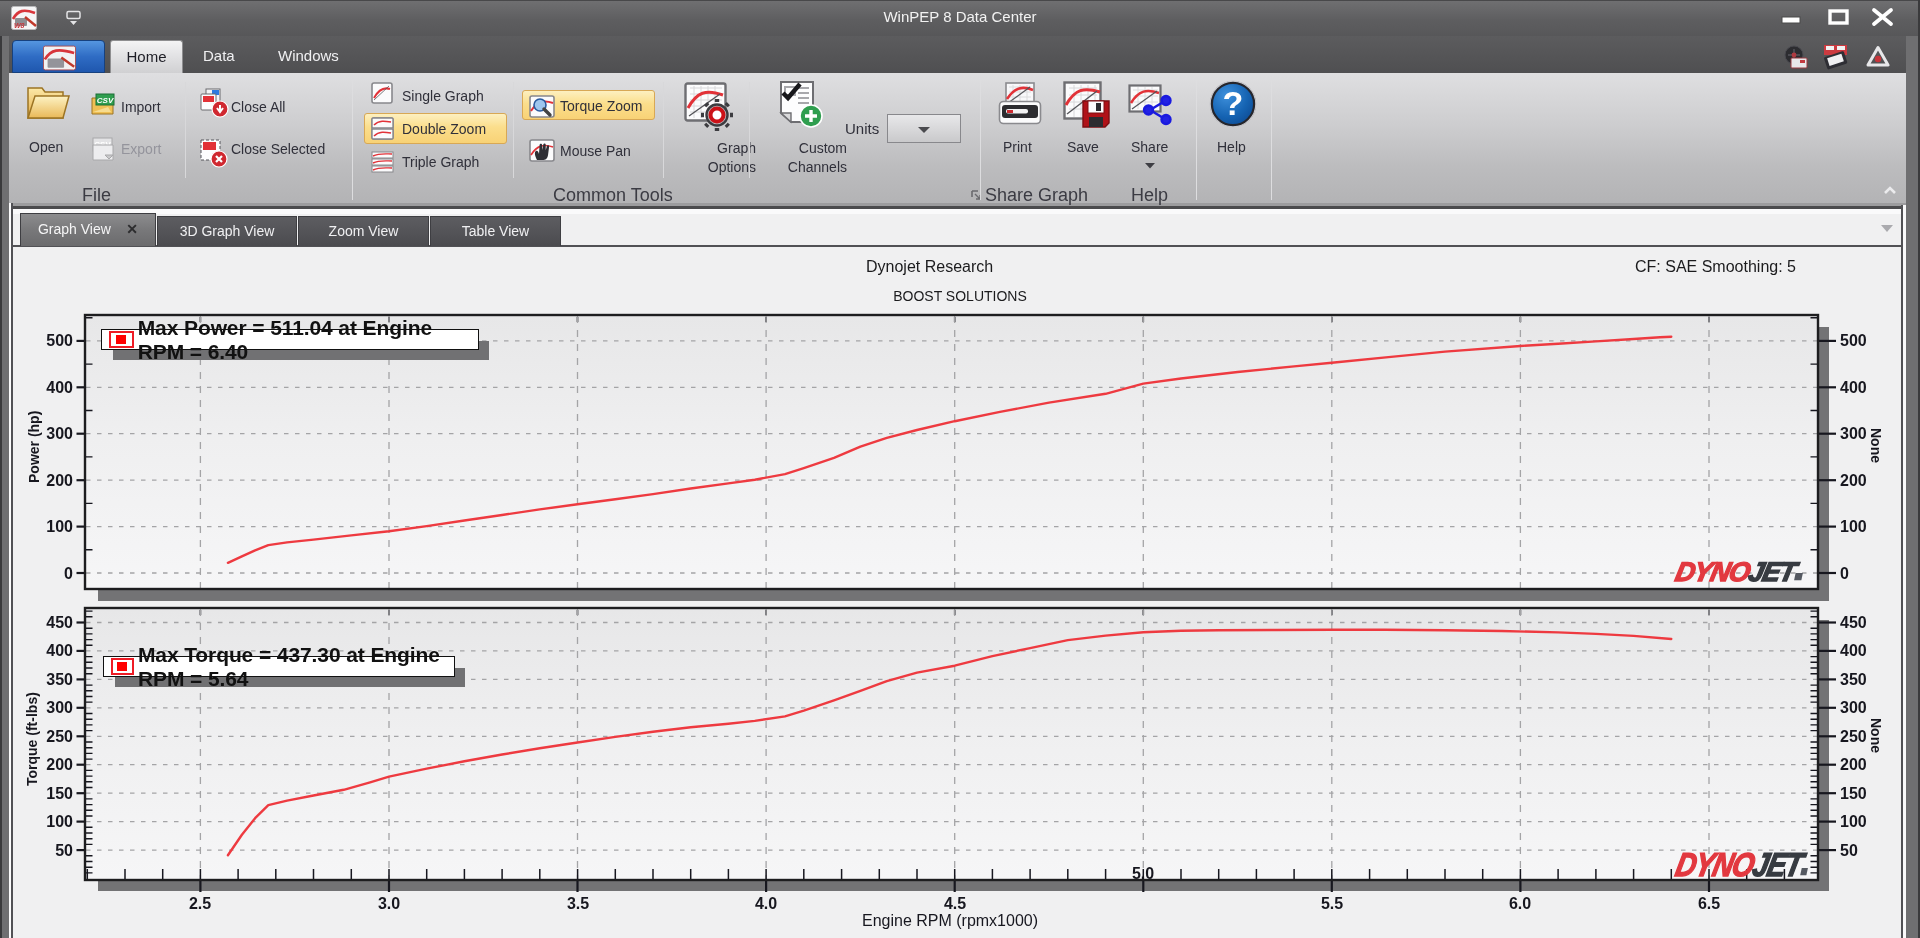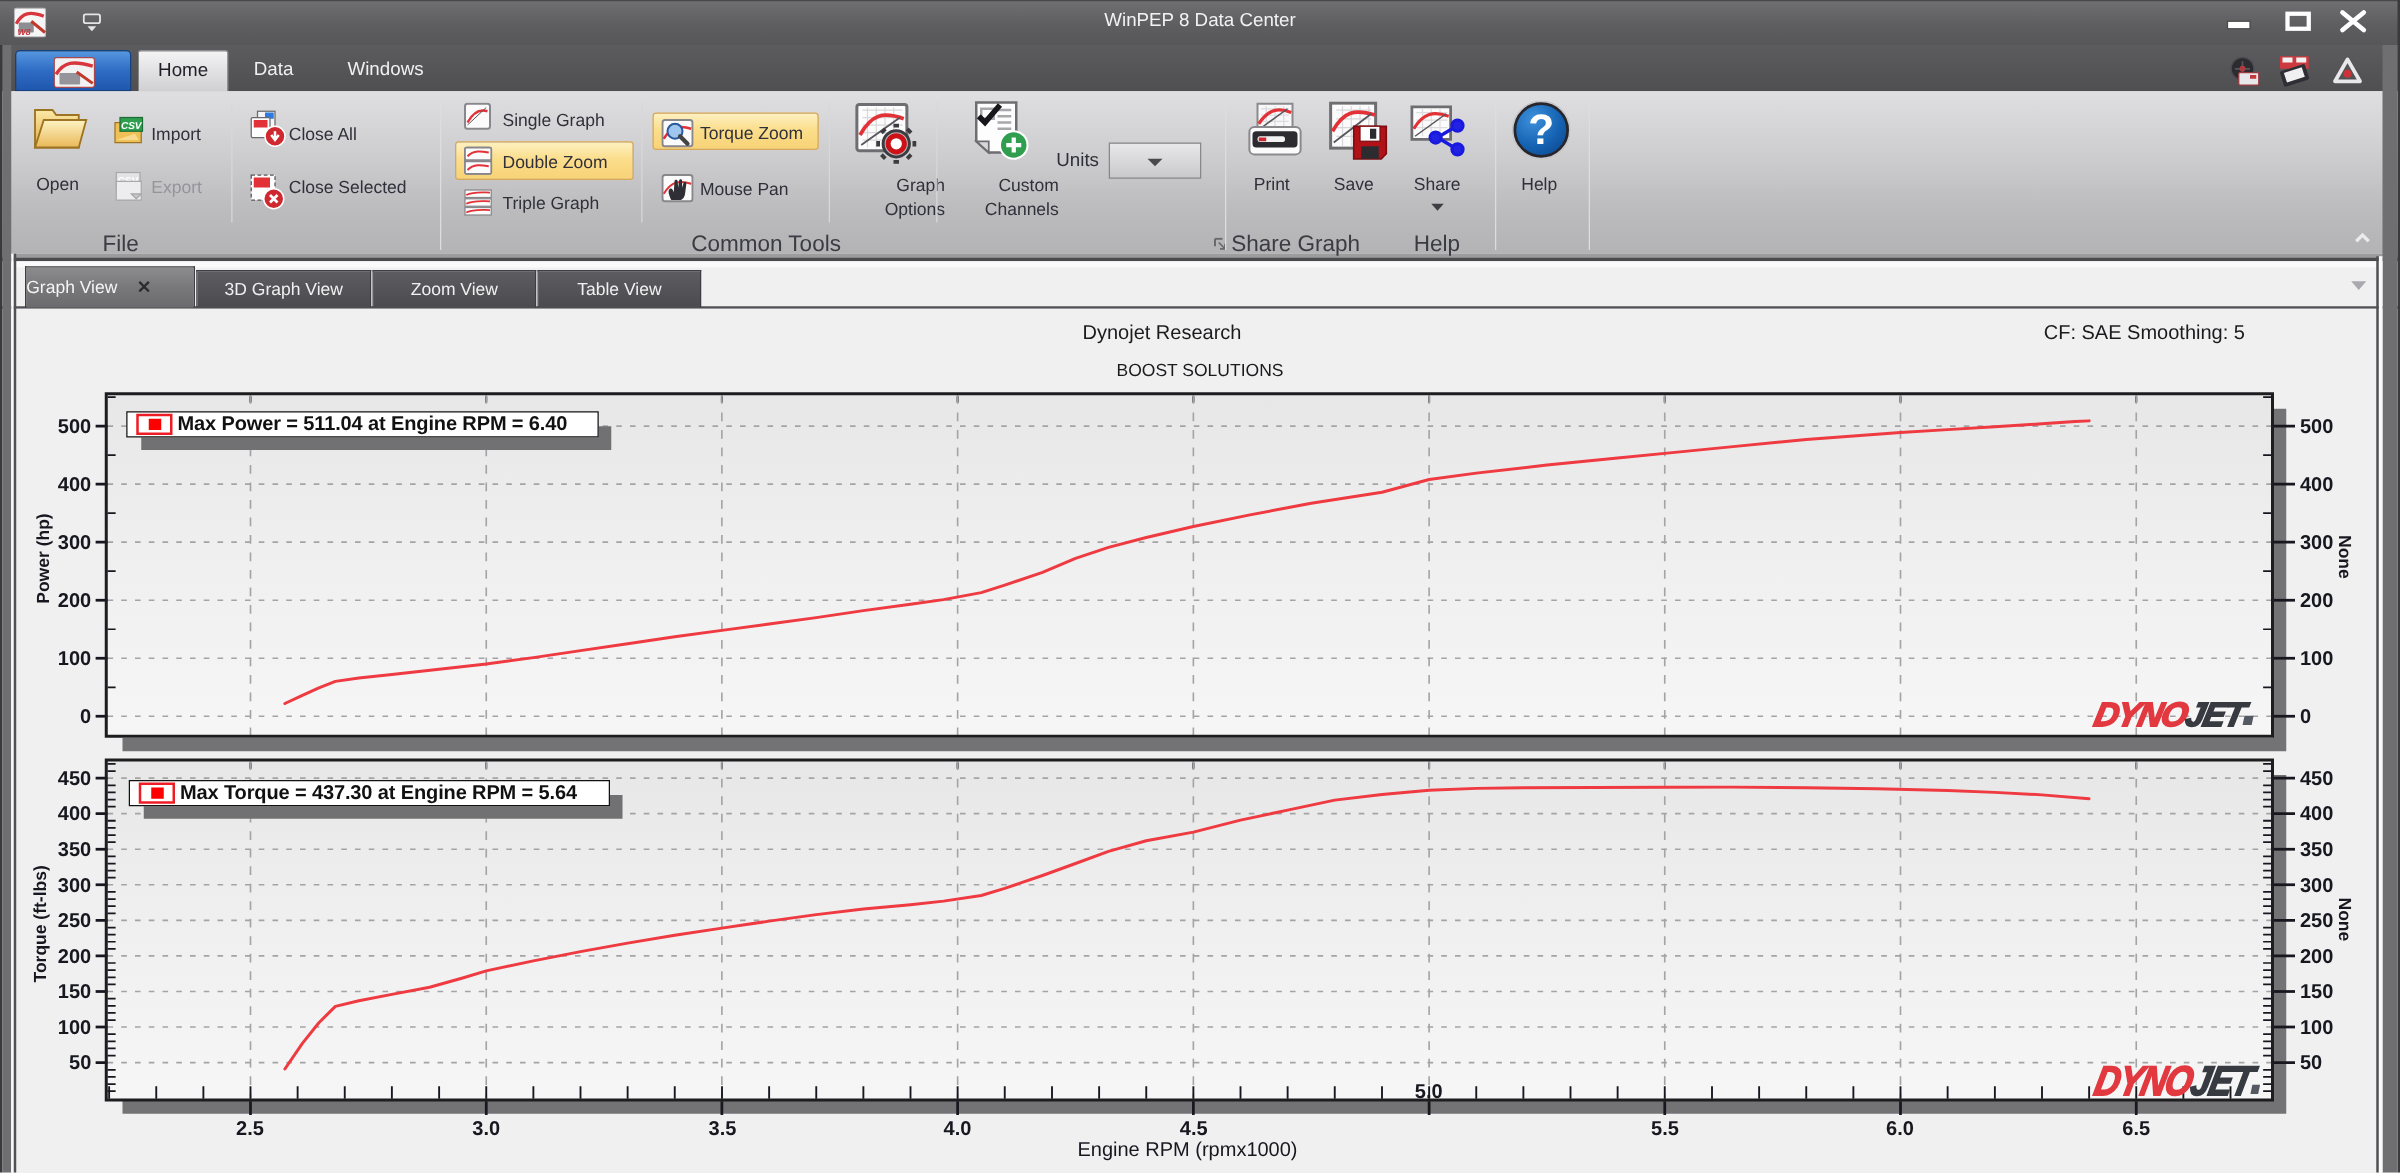--- a/index.html
+++ b/index.html
@@ -39,21 +39,21 @@
 #br3{position:absolute;left:1903px;top:205px;width:3px;height:733px;background:#fafafb}
 #br4{position:absolute;left:1901px;top:205px;width:2px;height:733px;background:#515155}
 
 .plotsvg{position:absolute;overflow:visible}
 .plotshadow{position:absolute;background:transparent;box-shadow:12px 12px 0 -1px #737375}
 .tl{font-size:16px;font-weight:700;fill:#17171f;font-family:"Liberation Sans",sans-serif}
 .djlogo text{font-weight:700;font-style:italic;letter-spacing:-1.2px;font-family:"Liberation Sans",sans-serif;stroke-width:1.4px;paint-order:stroke}
 .legend{position:absolute;height:21px;background:#fff;border:1.5px solid #111;box-shadow:11px 11px 0 -1px #717173;display:flex;align-items:center}
 .lswatch{width:29px;height:17px;border:2px solid #ee1c25;background:#fff;margin-left:7px;display:flex;align-items:center;justify-content:center}
 .lswatch>div{width:10px;height:9px;background:#f00}
-.ltext{font-size:16px;font-weight:700;color:#111;margin-left:4px;letter-spacing:-0.1px}
+.ltext{font-size:21px;font-weight:700;color:#111;margin-left:4px;letter-spacing:-0.1px}
 .rot{position:absolute;font-size:14px;font-weight:700;color:#17171f;white-space:nowrap}
 .xl{position:absolute;width:60px;text-align:center;font-size:16px;font-weight:700;color:#17171f}
 .hdr{position:absolute;font-size:16px;color:#1b1b1d;white-space:nowrap}
 </style></head>
 <body>
 
 <div id="titlebar"></div>
 <div class="abs" style="left:0;top:0;width:1920px;height:1px;background:#48484a"></div>
 <div id="tabrow"></div>
 <div id="title">WinPEP 8 Data Center</div>
@@ -289,21 +289,21 @@
 <div class="btext" style="left:1217px;top:139px">Help</div>
 <div class="glabel" style="left:1131px">Help</div>
 <div class="gsep" style="left:1271px"></div>
 <svg class="abs" style="left:1882px;top:184px" width="16" height="12" viewBox="0 0 16 12">
     <path d="M3,9 l5,-5 l5,5" stroke="#ebebed" stroke-width="2.6" fill="none"></path>
   </svg>
 
 <div id="prestrip1"></div>
 <div id="prestrip2"></div>
 <div id="tabline"></div>
-<div id="vtab1" style="text-align:left">Graph View&nbsp;&nbsp;&nbsp;&nbsp;<span style="color:#2c2c2e;font-weight:700">✕</span></div>
+<div id="vtab1" style="text-align:center">Graph View&nbsp;&nbsp;&nbsp;&nbsp;<span style="color:#2c2c2e;font-weight:700">✕</span></div>
 <div class="vtab" style="left:157px;width:140px">3D Graph View</div>
 <div class="vtab" style="left:298px;width:131px">Zoom View</div>
 <div class="vtab" style="left:430px;width:131px">Table View</div>
 <svg class="abs" style="left:1878px;top:222px" width="18" height="12" viewBox="0 0 18 12">
     <path d="M3,3 h12 l-6,7 z" fill="#aaaaae"></path>
   </svg>
 
 <div id="content"></div>
 <div class="hdr" style="left:866px;top:258px">Dynojet Research</div>
 <div class="hdr" style="left:810px;top:288px;width:300px;text-align:center;font-size:14px;font-weight:400;letter-spacing:0px">BOOST SOLUTIONS</div>
@@ -435,21 +435,21 @@
     </g>
 <rect x="-1" y="-1" width="1733" height="272" fill="none" stroke="#1d1d1f" stroke-width="2.4"></rect>
 </svg>
 
 <div class="legend" style="left:101px;top:329px;width:378px">
     <div class="lswatch">
       <div></div>
     </div>
     <div class="ltext">Max Power = 511.04 at Engine RPM = 6.40</div>
   </div>
-<div class="legend" style="left:103px;top:624px;width:385px">
+<div class="legend" style="left:103px;top:656px;width:352px">
     <div class="lswatch">
       <div></div>
     </div>
     <div class="ltext">Max Torque = 437.30 at Engine RPM = 5.64</div>
   </div>
 
 <div class="rot" style="left:26px;top:483px;transform:rotate(-90deg);transform-origin:0 0">Power (hp)</div>
 <div class="rot" style="left:24px;top:786px;transform:rotate(-90deg);transform-origin:0 0">Torque (ft-lbs)</div>
 <div class="rot" style="left:1884px;top:428px;transform:rotate(90deg);transform-origin:0 0">None</div>
 <div class="rot" style="left:1884px;top:718px;transform:rotate(90deg);transform-origin:0 0">None</div>

